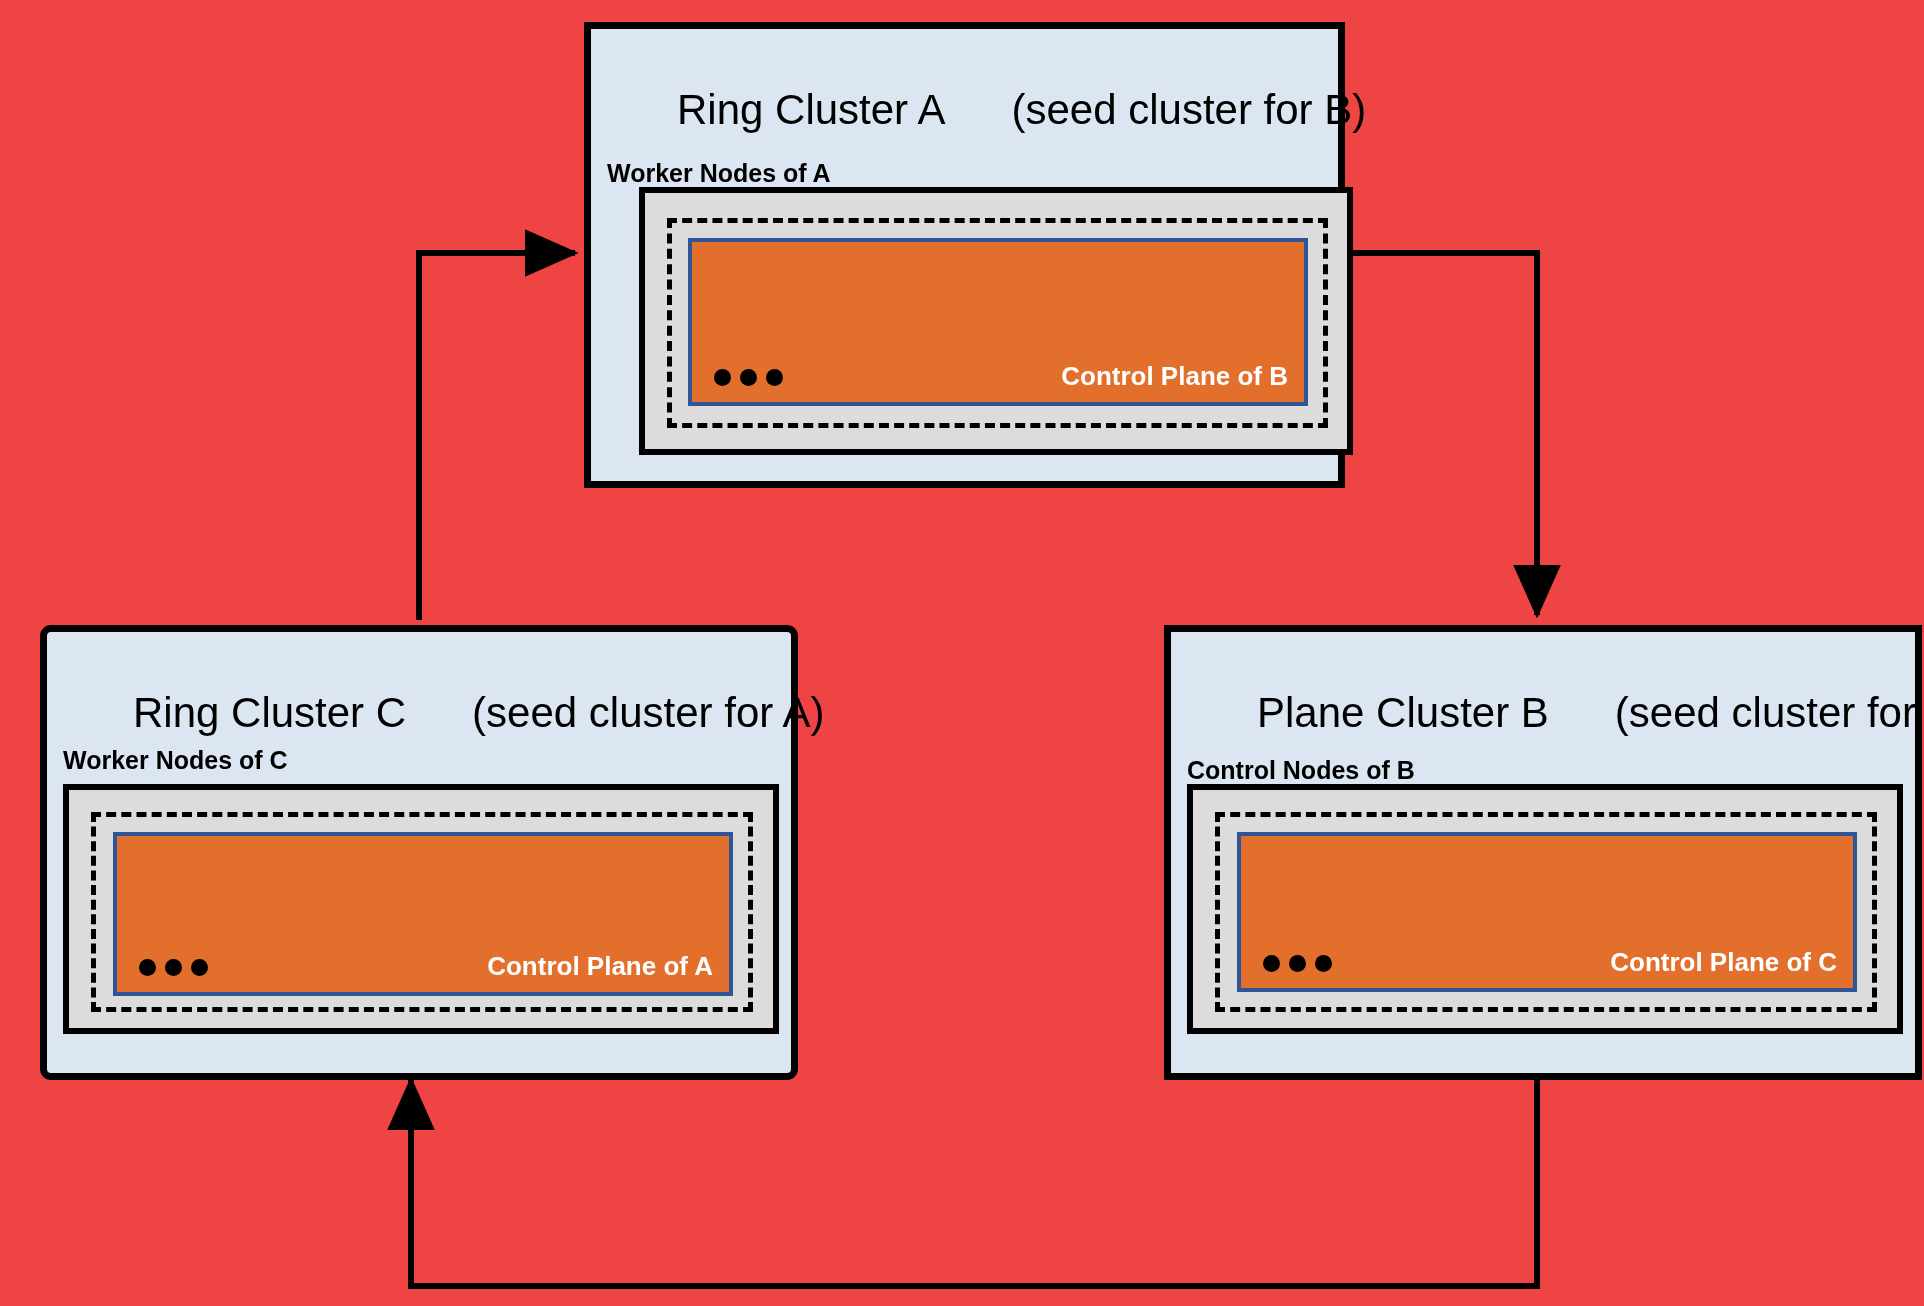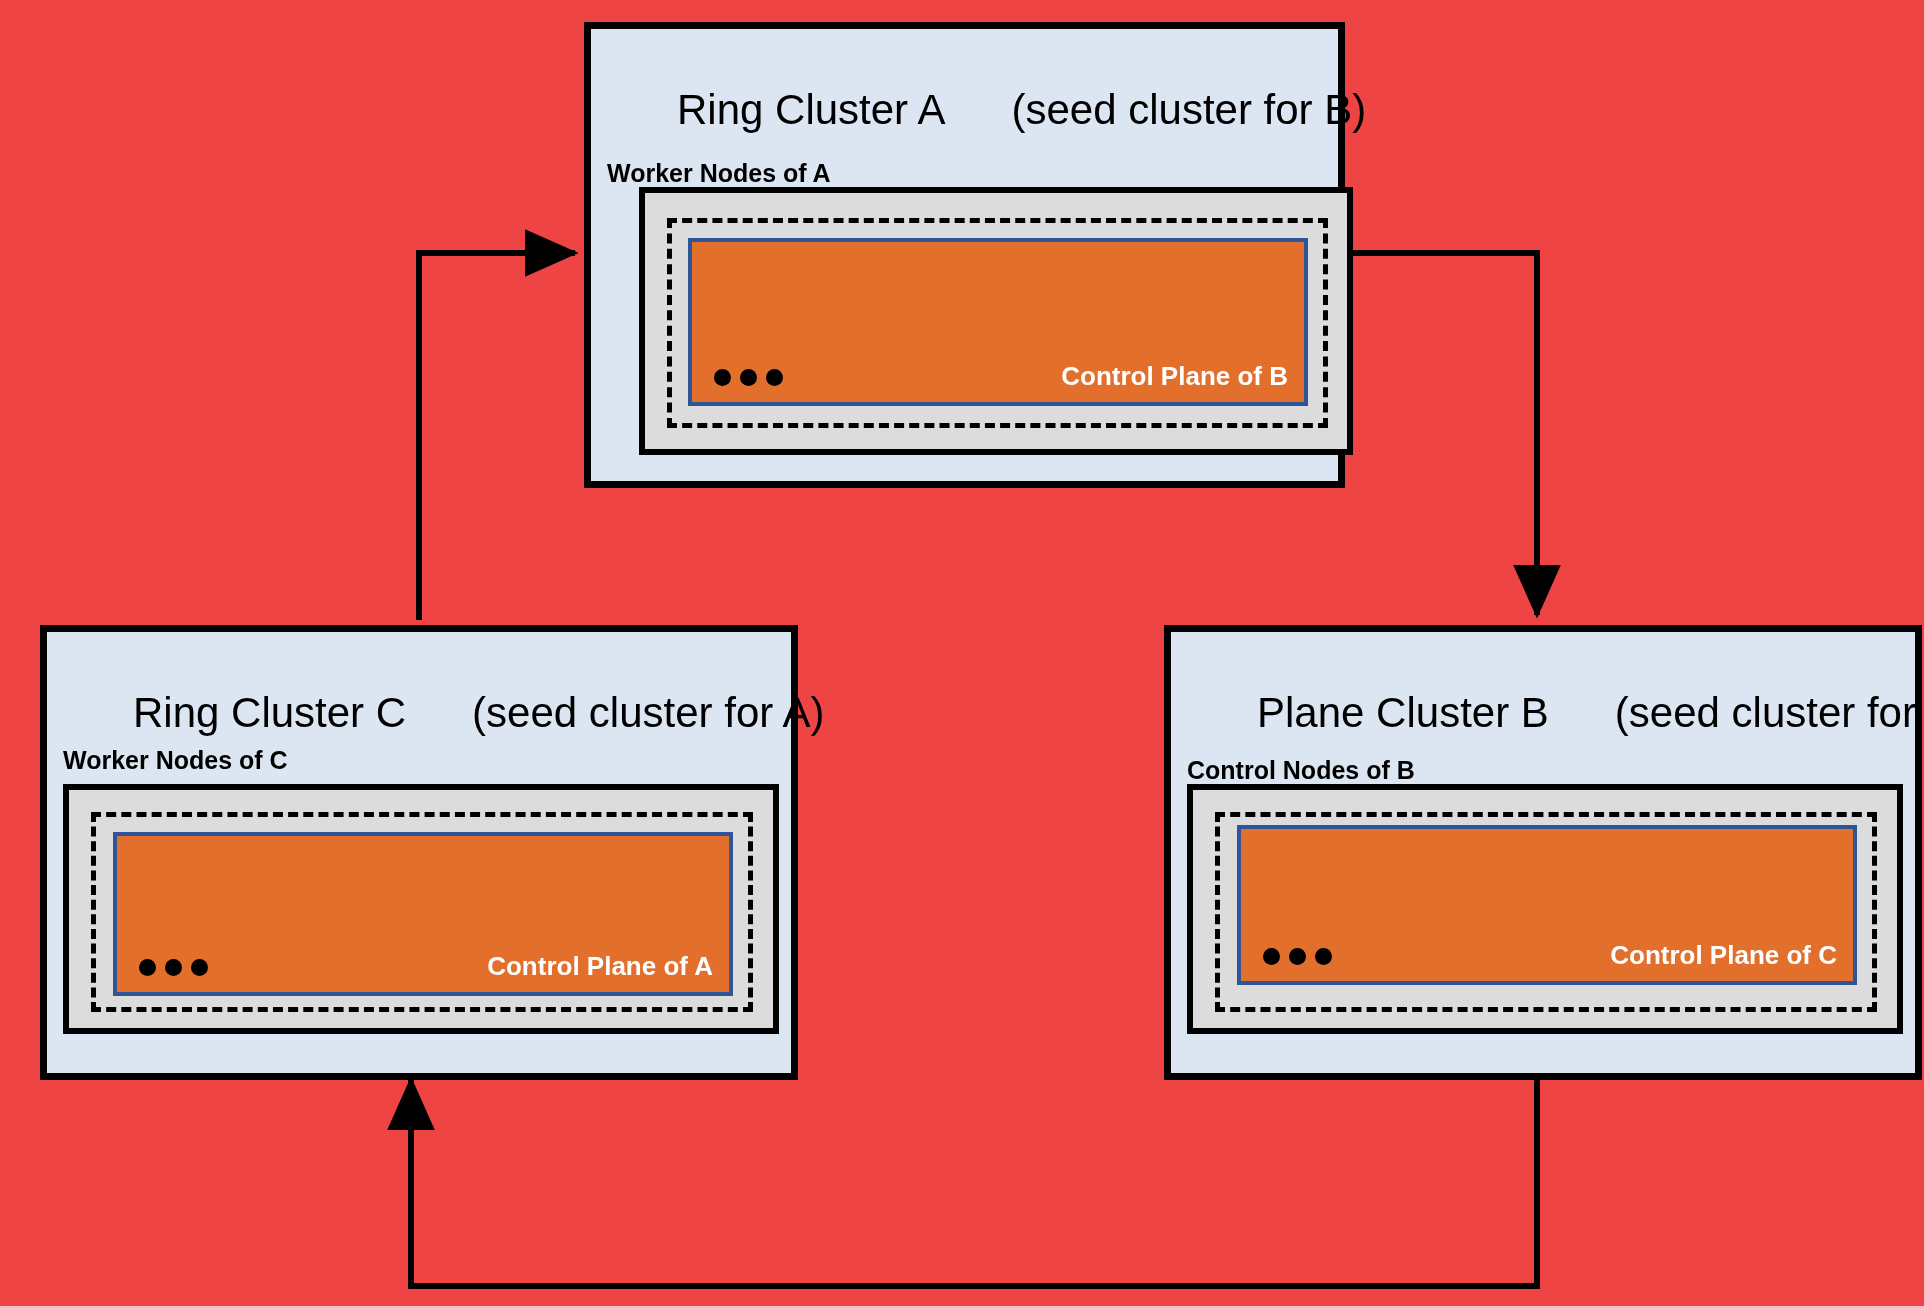--- a/index.html
+++ b/index.html
@@ -137,21 +137,21 @@
         <div class="dots">
           <i></i>
             <i></i>
             <i></i>
         </div>
         <div class="cp-label">Control Plane of B</div>
       </div>
     </div>
   </div>
 
-  <div class="cluster" style="left:40px; top:625px; width:758px; height:455px;">
+  <div class="cluster" style="left:40px; top:625px; width:758px; height:455px;border-radius:11px;">
     <div class="cluster-title">
       <span>Ring Cluster C</span><span class="seed">(seed cluster for A)</span>
     </div>
     <div class="worker-label" style="top:102px;">Worker Nodes of C</div>
 
     <div class="worker-box" style="left:16px; top:152px; width:716px; height:250px;">
       <div class="dashed-box" style="left:22px; top:22px; width:662px; height:200px;"></div>
       <div class="control-plane" style="left:44px; top:42px; width:620px; height:164px;">
         <div class="dots">
           <i></i>
@@ -164,21 +164,21 @@
   </div>
 
   <div class="cluster" style="left:1164px; top:625px; width:758px; height:455px;">
     <div class="cluster-title">
       <span>Plane Cluster B</span><span class="seed">(seed cluster for C)</span>
     </div>
     <div class="worker-label" style="top:112px;">Control Nodes of B</div>
 
     <div class="worker-box" style="left:16px; top:152px; width:716px; height:250px;">
       <div class="dashed-box" style="left:22px; top:22px; width:662px; height:200px;"></div>
-      <div class="control-plane" style="left:44px; top:35px; width:620px; height:160px;">
+      <div class="control-plane" style="left:44px; top:42px; width:620px; height:160px;">
         <div class="dots">
           <i></i>
             <i></i>
             <i></i>
         </div>
         <div class="cp-label">Control Plane of C</div>
       </div>
     </div>
   </div>
 

